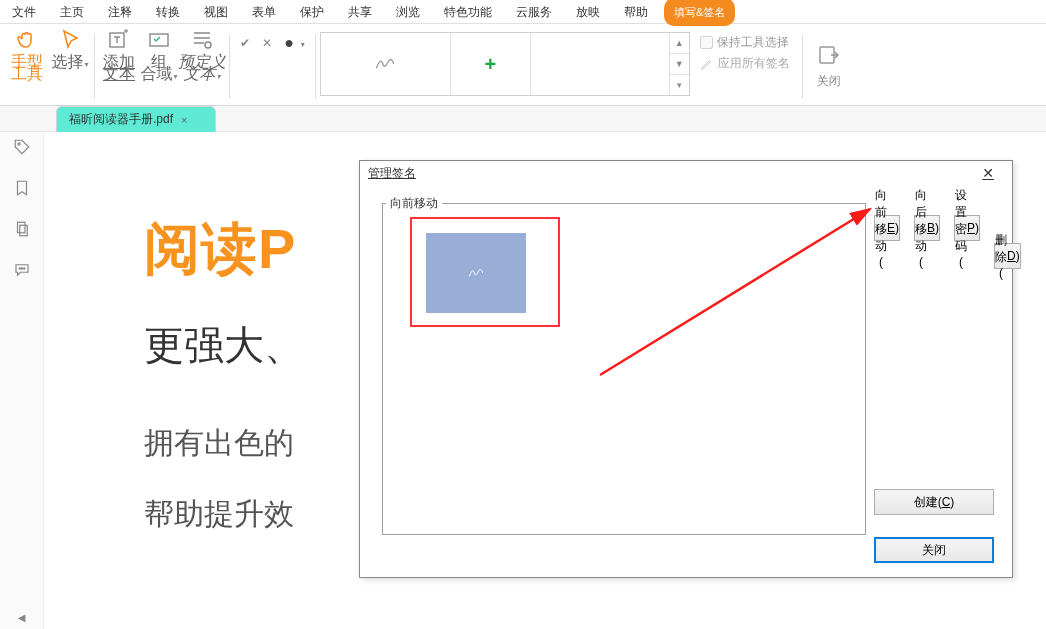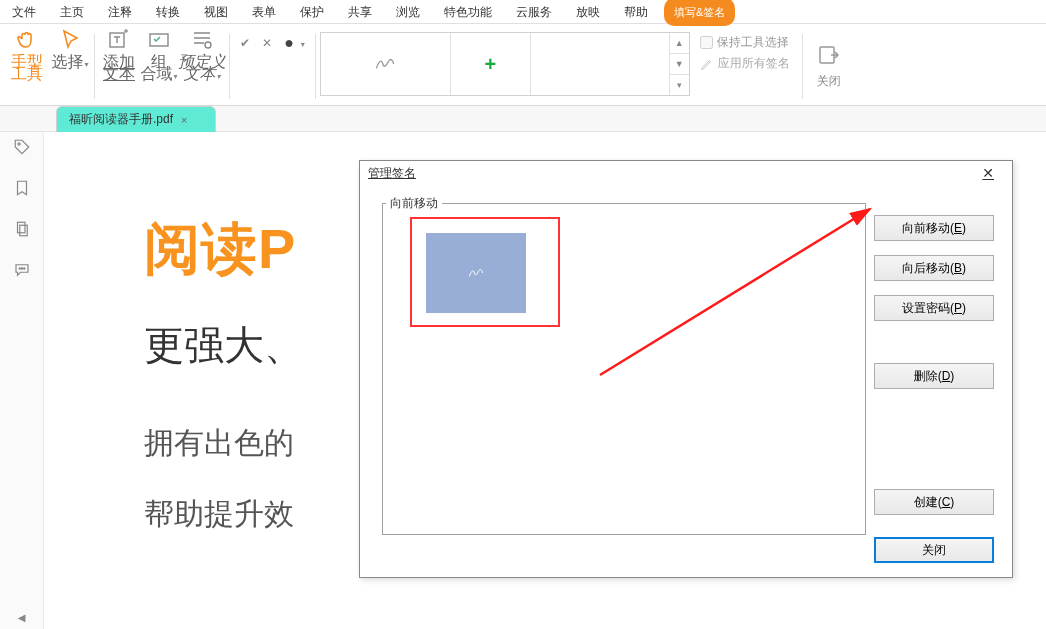--- a/index.html
+++ b/index.html
@@ -55,21 +55,21 @@
   .dialog { position: absolute; left: 359px; top: 160px; width: 654px; height: 418px; background: #fff; border: 1px solid #888; box-shadow: 2px 2px 6px rgba(0,0,0,0.15); }
   .dlg-titlebar { height: 24px; display:flex; align-items:center; justify-content:space-between; padding:0 14px 0 8px; font-size:12px;text-decoration:underline;}
   .dlg-close-x { font-size:14px; cursor:pointer; padding:0 4px;}
   .dlg-body { position:relative; padding: 20px 14px 10px 22px; height: calc(100% - 24px); }
   .grp-label { position:absolute; left:26px; top:10px; background:#fff; padding:0 4px; font-size:12px; color:#333; z-index:2;}
   .listbox { position:absolute; left:22px; top:18px; width:484px; height:332px; border:1px solid #a0a0a0; background:#fff;}
   .sig-thumb-wrap { position:absolute; left:50px; top:32px; width:150px; height:110px; border:2px solid #ff3333; background:#fff;}
   .sig-thumb { position:absolute; left:14px; top:14px; width:100px; height:80px; background:#98aed6; display:flex; align-items:center; justify-content:center;}
   .sig-thumb svg{width:20px;height:20px; color:#fff;}
 
-  .btn-col { position:absolute; right:18px; top:30px; width:120px; display:flex; flex-direction:column; gap:14px;}
+  .btn-col { position:absolute; right:18px; top:30px; width:120px; display:flex; flex-direction:row; gap:14px;}
   .btn { height:26px; border:1px solid #adadad; background:linear-gradient(#f5f5f5,#e8e8e8); font-size:12px; cursor:pointer; display:flex; align-items:center; justify-content:center;}
   .btn u{text-decoration:underline;}
   .btn-col-bottom { position:absolute; right:18px; bottom:14px; width:120px; display:flex; flex-direction:column; gap:22px;}
   .btn-primary { border:2px solid #0a7ddb; }
 
   .arrow { position:absolute; left:580px; top:195px; width:310px; height:190px; pointer-events:none; z-index:10;}
 
   .hand-active{ color:#f58b1f; }
 </style>
 </head>

